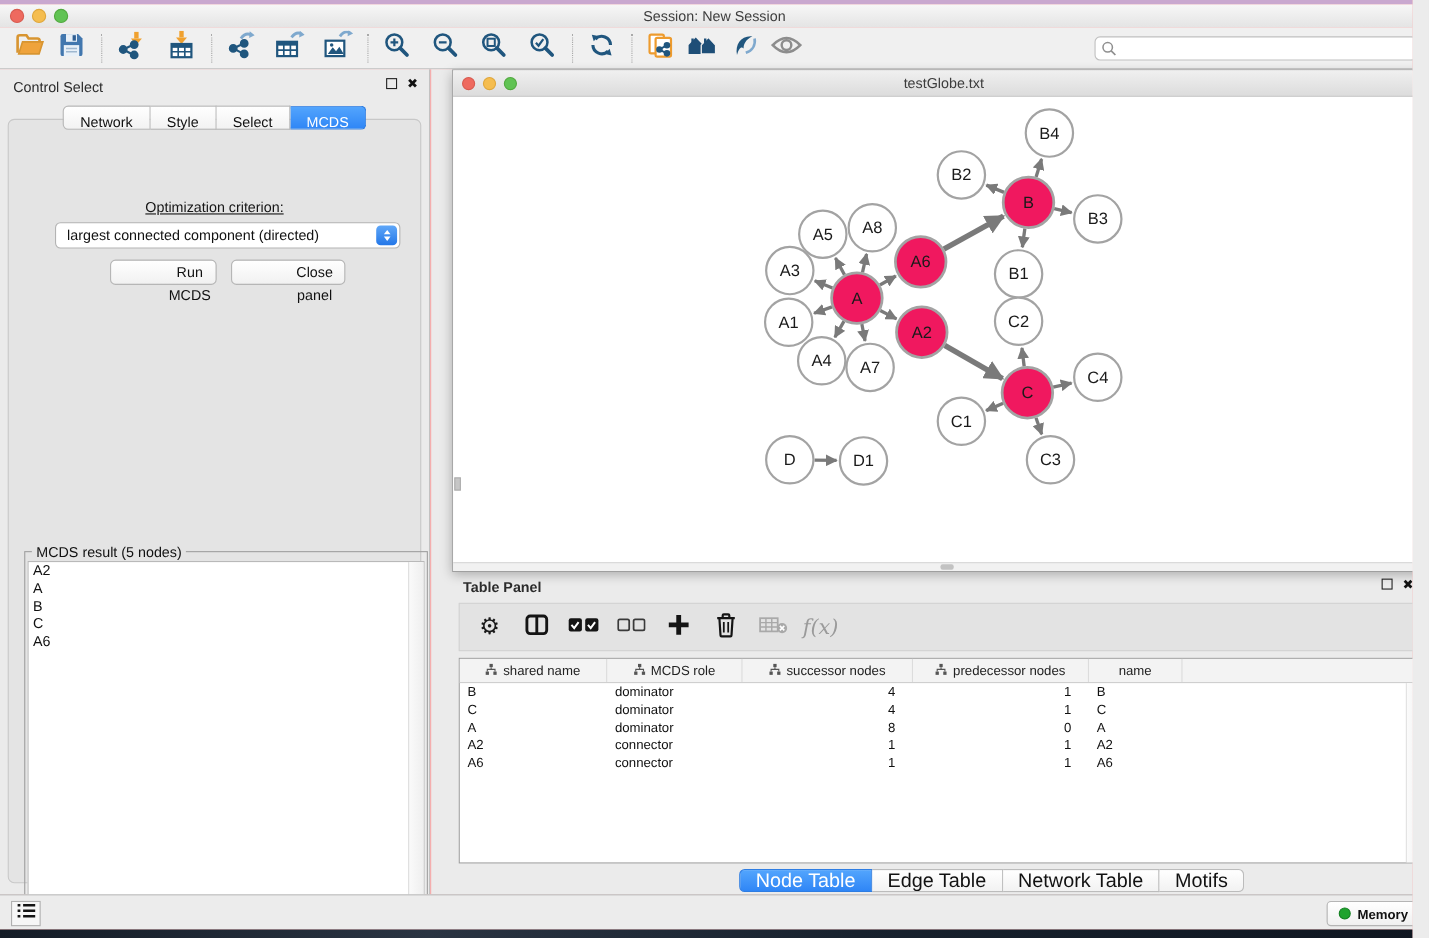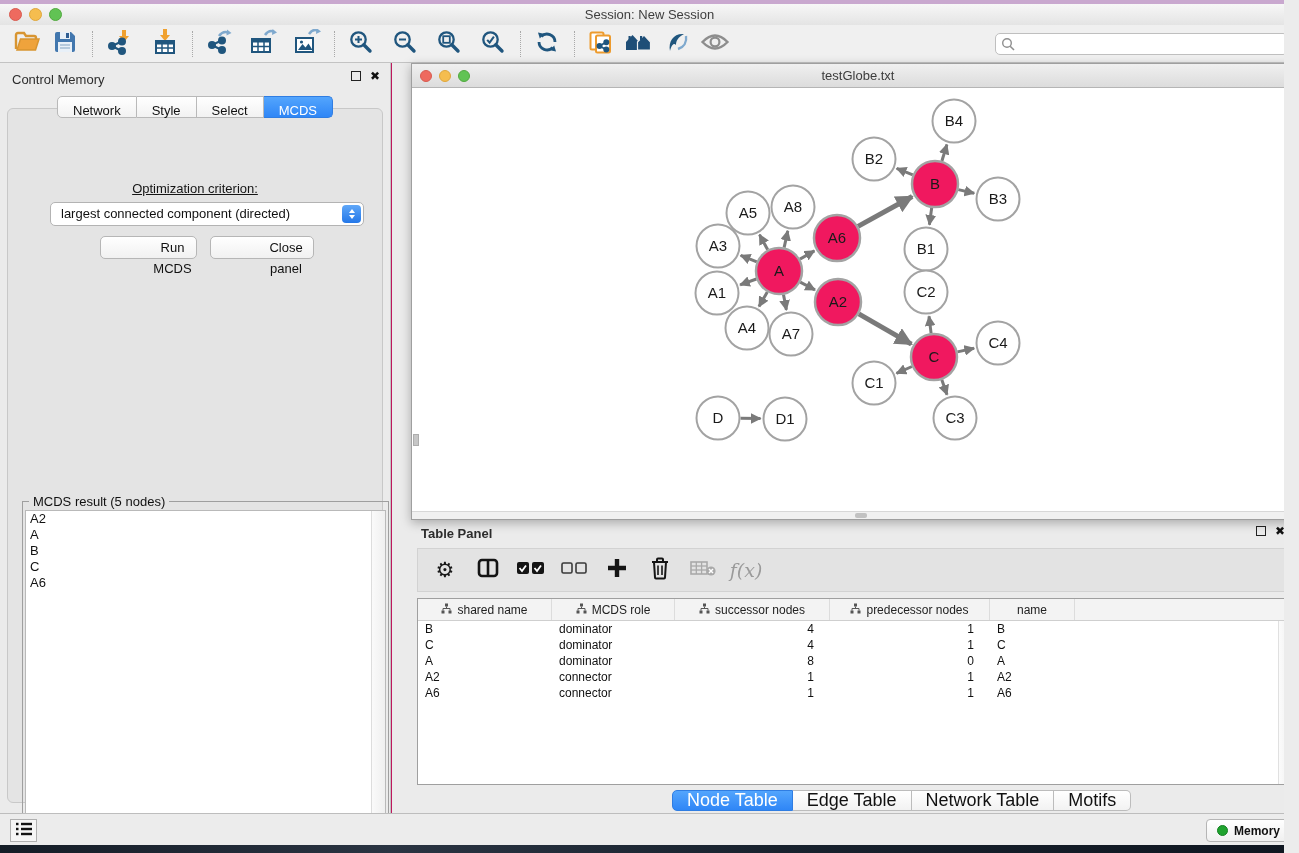--- a/index.html
+++ b/index.html
@@ -1,18 +1,18 @@
 <!DOCTYPE html>
 <html><head>
 <meta charset="utf-8">
 <style>
   * { margin:0; padding:0; box-sizing:border-box; }
   html,body { width:1299px; height:853px; overflow:hidden; }
   body { font-family:"Liberation Sans","DejaVu Sans",sans-serif; background:#ececec; position:relative; }
-  #root { position:absolute; inset:0; width:1284px; height:853px; background:#be185d; overflow:hidden; }
+  #root { position:absolute; inset:0; width:1284px; height:853px; background:#fca5a5; overflow:hidden; }
 
   
   .desktop-top { position:absolute; left:0; top:0; width:1299px; height:4px; background:#c9a8cf; }
   .app-titlebar { position:absolute; left:0; top:4px; width:1299px; height:21px;
     background:linear-gradient(#f7f7f7,#e4e4e4); }
   .traffic { position:absolute; left:9px; top:4px; display:flex; gap:7px; }
   .tl { width:13px; height:13px; border-radius:50%; display:inline-block; }
   .tl.red   { background:#ee6a5f; border:1px solid #d85b50; }
   .tl.yellow{ background:#f5bd4f; border:1px solid #dfa73c; }
   .tl.green { background:#61c354; border:1px solid #52a93f; }
@@ -293,21 +293,21 @@
     <div class="searchwrap">
       <svg width="14" height="14" viewBox="0 0 14 14">
           <circle cx="6" cy="6" r="4.3" fill="none" stroke="#8f8f8f" stroke-width="1.4"></circle>
           <line x1="9.2" y1="9.2" x2="13" y2="13" stroke="#8f8f8f" stroke-width="1.6"></line>
         </svg>
       <input type="text" value="" style="">
     </div>
   </div>
 
   <div class="control-panel">
-    <div class="panel-title">Control Memory</div>
+    <div class="panel-title">Control Select</div>
     <div class="panel-btns">
       <span class="float-ico"></span>
       <span class="close-ico">✖</span>
     </div>
     <div class="ctabs">
         <div class="ctab">Network</div>
         <div class="ctab">Style</div>
         <div class="ctab">Select</div>
         <div class="ctab active">MCDS</div>
       </div>

